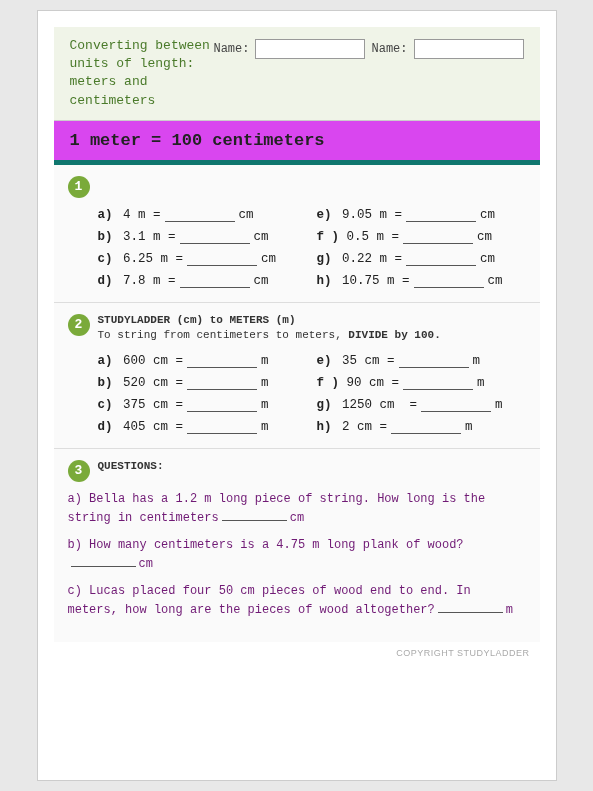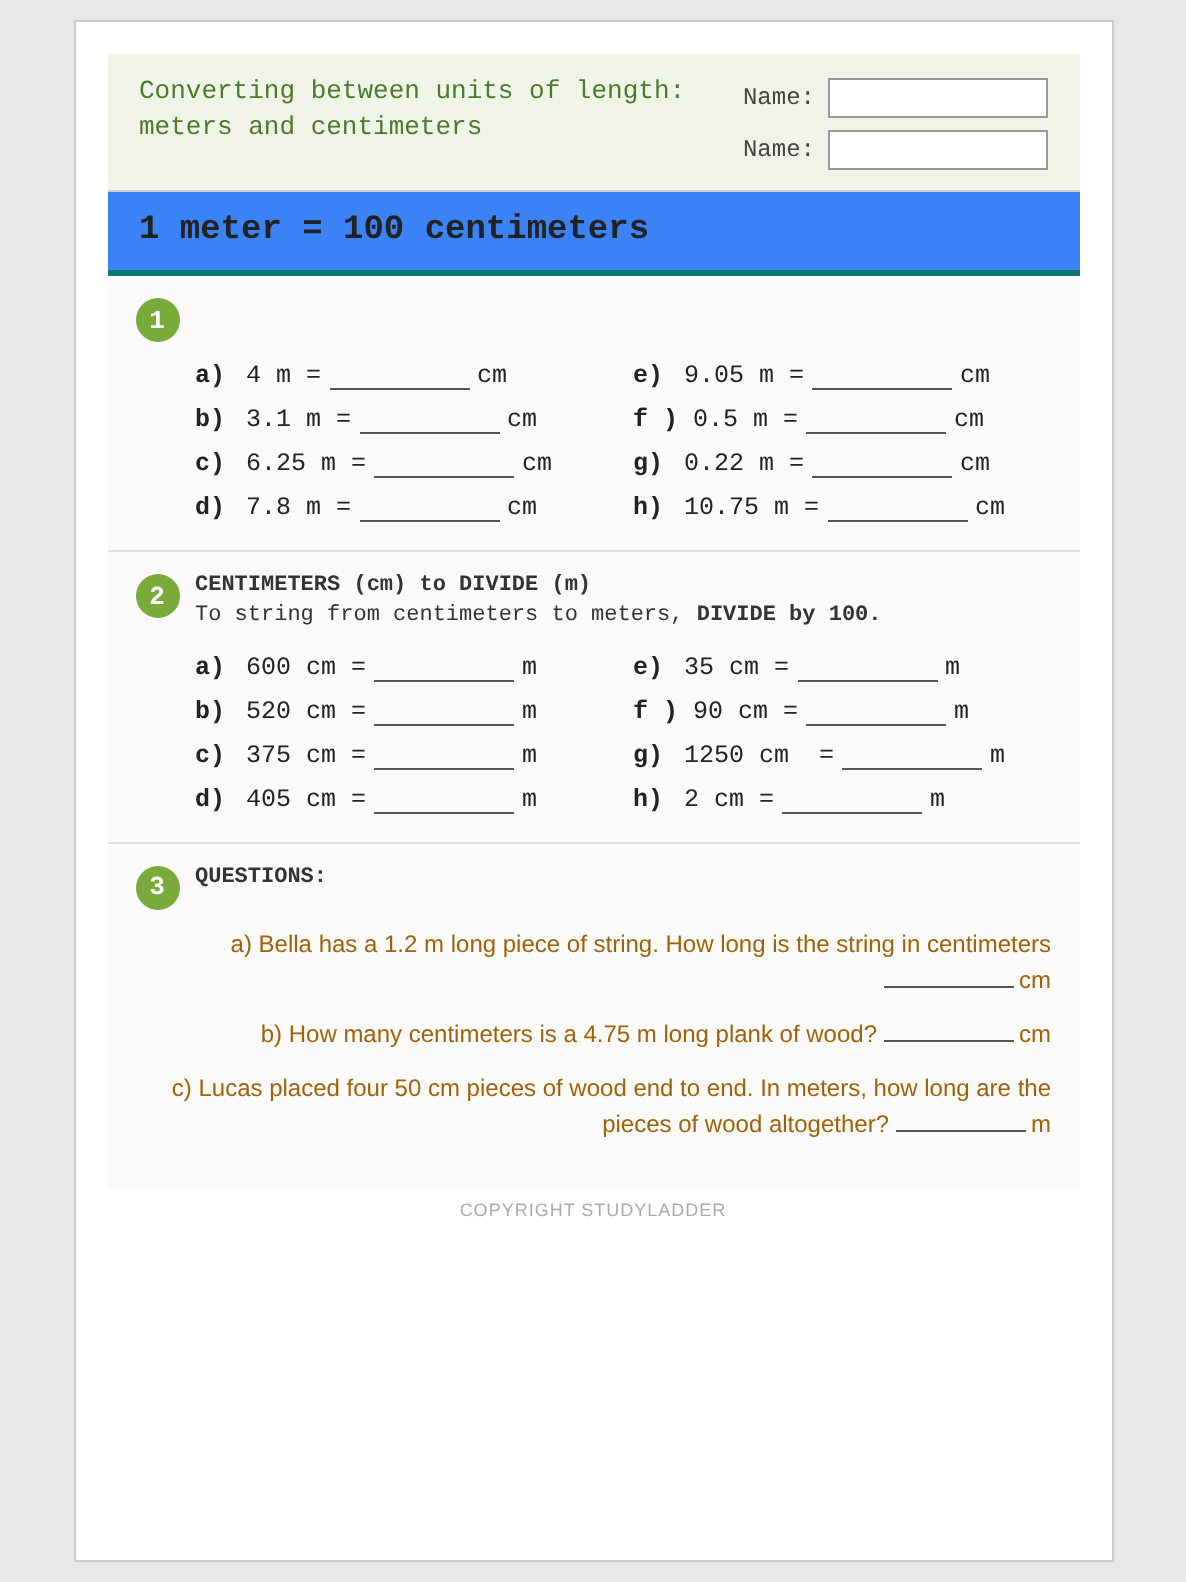--- a/index.html
+++ b/index.html
@@ -29,41 +29,41 @@
       justify-content: space-between;
     }
     .header-title {
       font-family: 'Courier New', monospace;
       font-size: 13px;
       color: #4a7a2a;
       line-height: 1.4;
     }
     .header-fields {
       display: flex;
-      flex-direction: column;
+      flex-direction: row;
       gap: 6px;
       margin-top: 2px;
     }
     .header-field {
       display: flex;
       align-items: center;
       gap: 6px;
       font-family: 'Courier New', monospace;
       font-size: 12px;
       color: #444;
     }
     .header-field input {
       border: 1px solid #999;
       width: 110px;
       height: 20px;
       background: #fff;
     }
     .rule-banner {
-      background: #3b82f6;
-      border-bottom: 3px solid #0f766e;
+      background: #d946ef;
+      border-bottom: 5px solid #0f766e;
       padding: 10px 16px;
       font-family: 'Courier New', monospace;
       font-size: 17px;
       font-weight: bold;
       color: #222;
     }
     .section {
       border-bottom: 1px solid #ddd;
       padding: 10px 14px 12px 14px;
       background: #fafafa;
@@ -129,46 +129,45 @@
       padding: 10px 14px 14px 14px;
       background: #fafafa;
     }
     .questions-header {
       display: flex;
       align-items: flex-start;
       gap: 8px;
       margin-bottom: 8px;
     }
     .q-text {
-      font-family: Liberation Sans, sans-serif;
+      font-family: Liberation Mono, monospace;
       font-size: 12px;
-      color: #a16207;
+      color: #701a75;
       margin-bottom: 9px;
       line-height: 1.5;
-      text-align: right;
     }
     .q-text .bold {
       font-weight: bold;
     }
     .q-inline-line {
       border-bottom: 1px solid #555;
       width: 65px;
       display: inline-block;
       margin: 0 3px;
       height: 13px;
     }
     .q-inline-line-short {
       border-bottom: 1px solid #555;
       width: 50px;
       display: inline-block;
       margin: 0 3px;
       height: 13px;
     }
     .copyright {
-      text-align: center;
+      text-align: right;
       padding: 6px 10px;
       font-family: Arial, sans-serif;
       font-size: 9px;
       color: #aaa;
       letter-spacing: 0.5px;
     }
   </style>
 </head>
 <body>
 
@@ -232,21 +231,21 @@
       </div>
     </div>
   </div>
 
   <div class="section">
     <div class="section-header">
       <div class="section-num">
         <span>2</span>
       </div>
       <div class="section-desc">
-        <div><span class="bold">CENTIMETERS (cm) to DIVIDE (m)</span></div>
+        <div><span class="bold">STUDYLADDER (cm) to METERS (m)</span></div>
         <div>
           <span>To string from centimeters to meters, </span><span class="bold">DIVIDE by 100.</span>
         </div>
       </div>
     </div>
     <div class="problems-grid">
       <div class="problem-row">
         <span class="letter">a)</span>&nbsp;600 cm =<span class="answer-line"></span>m
       </div>
       <div class="problem-row">

